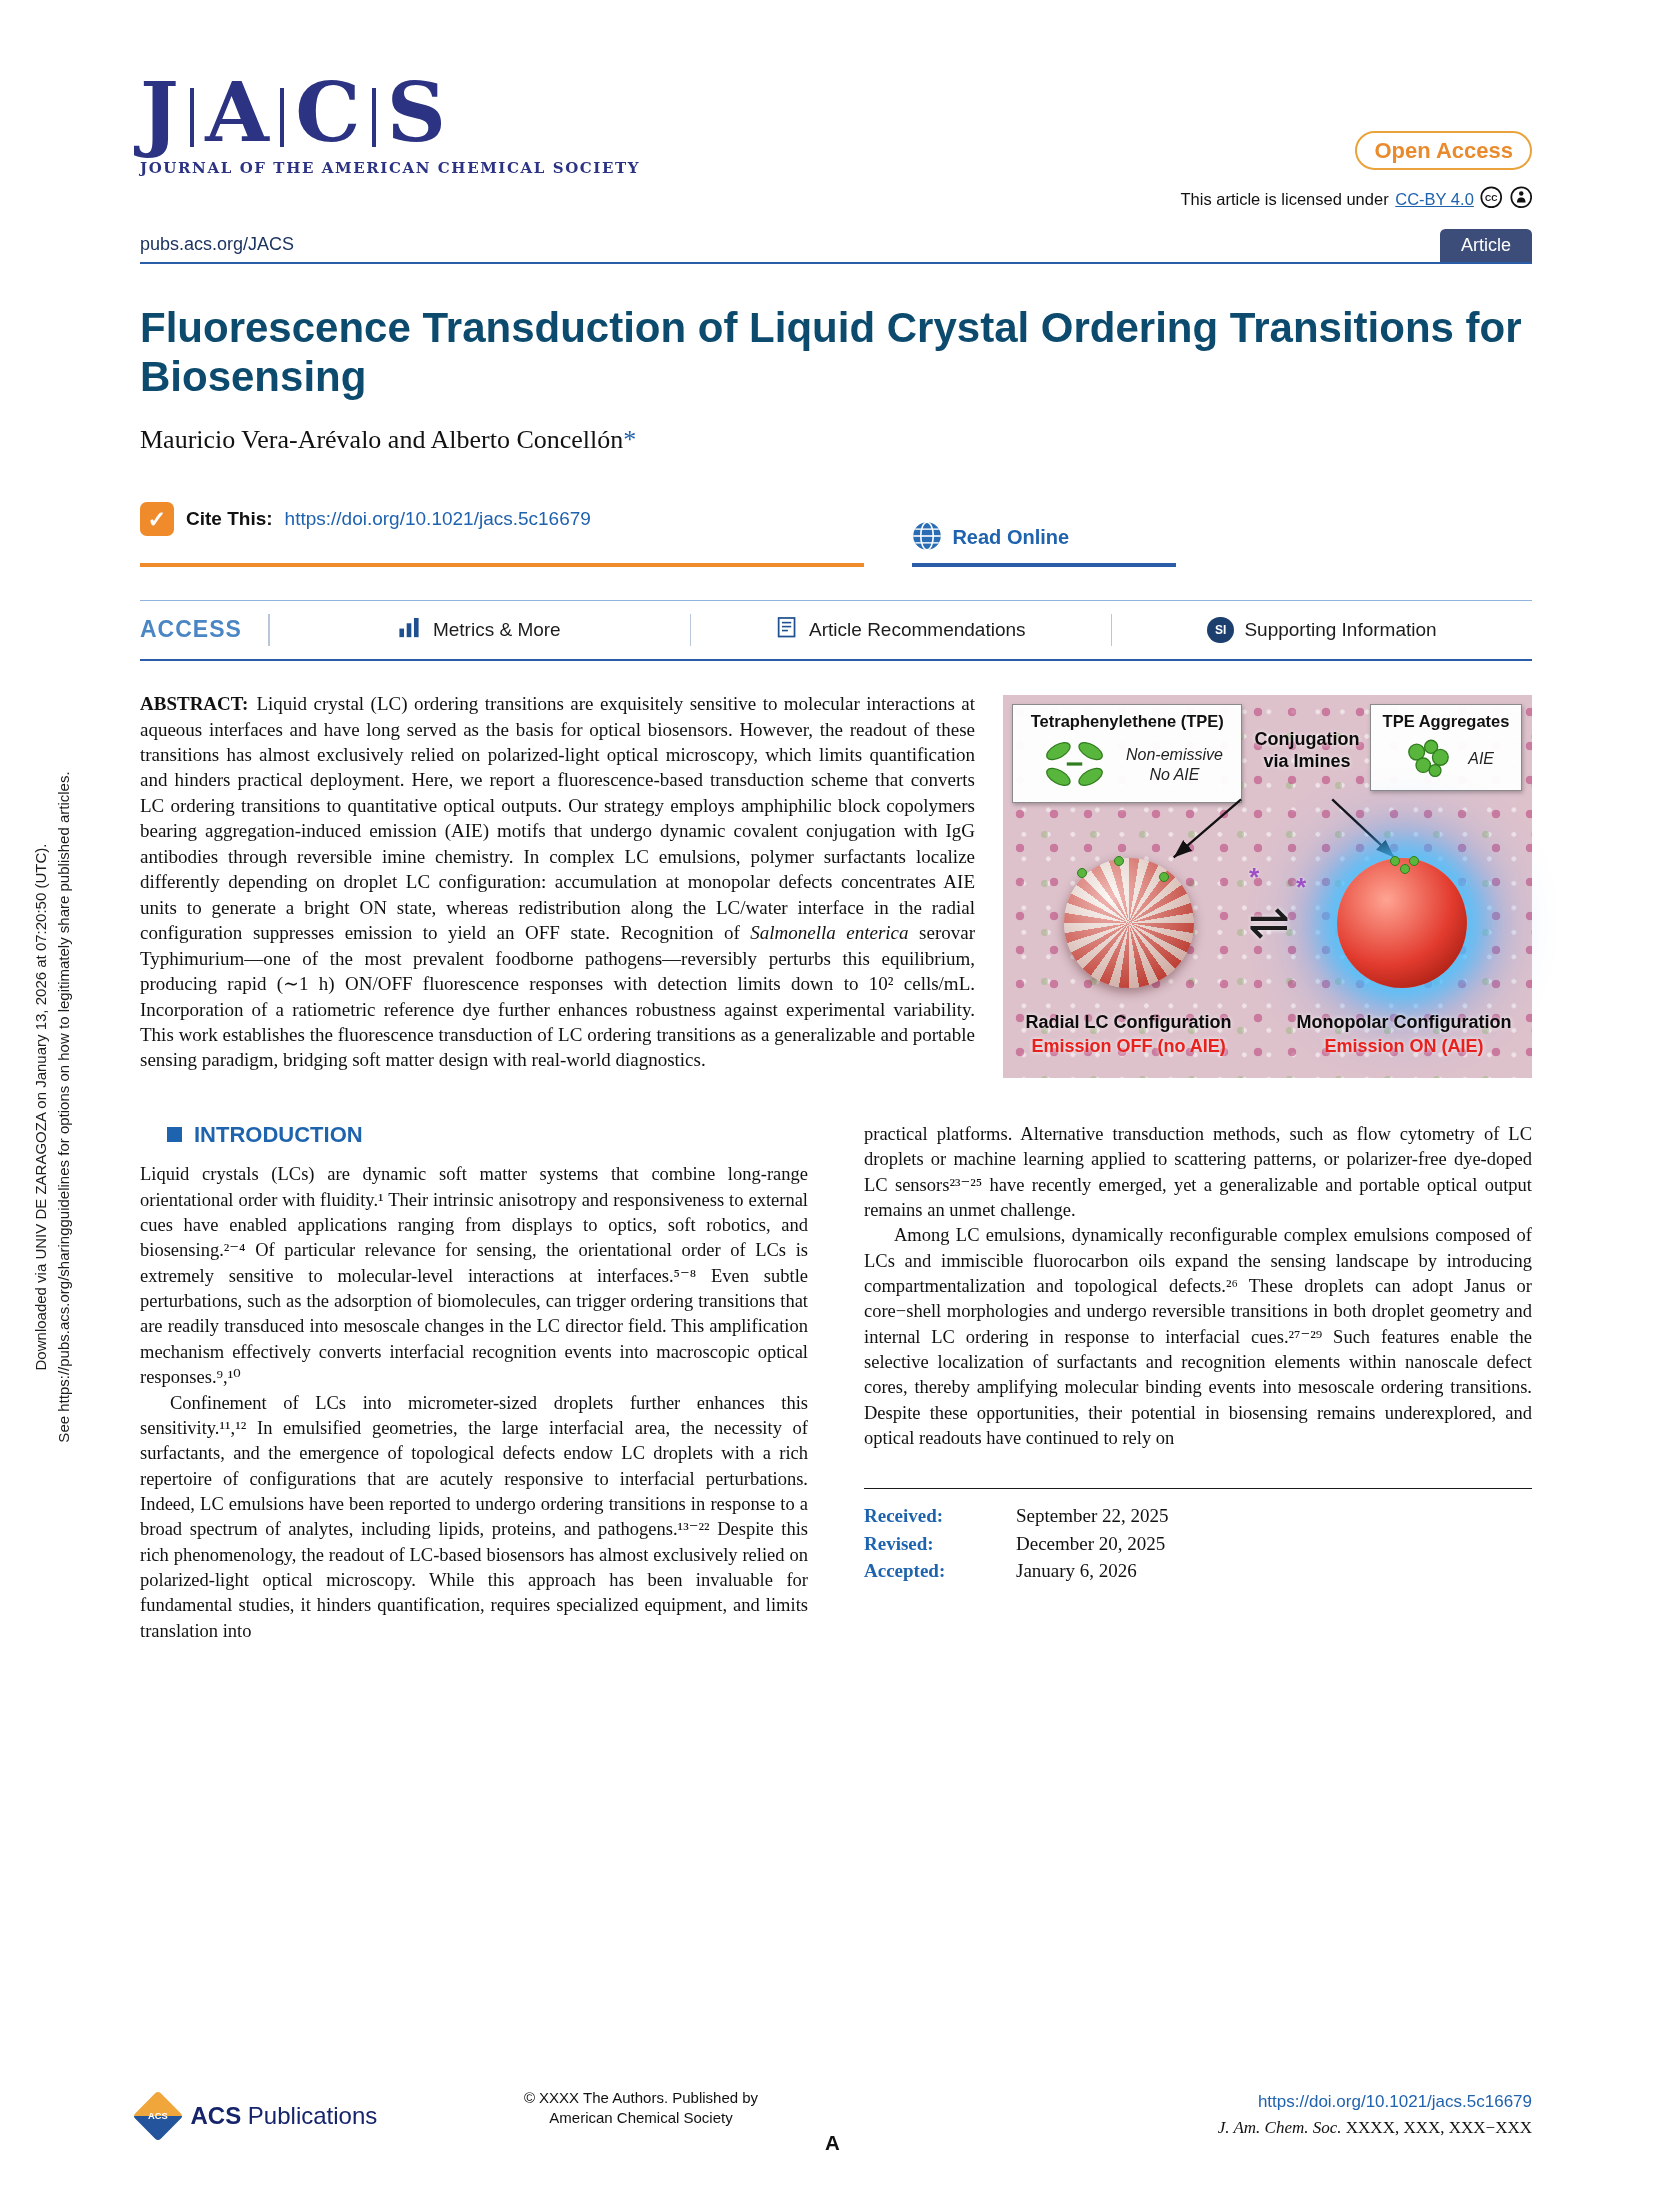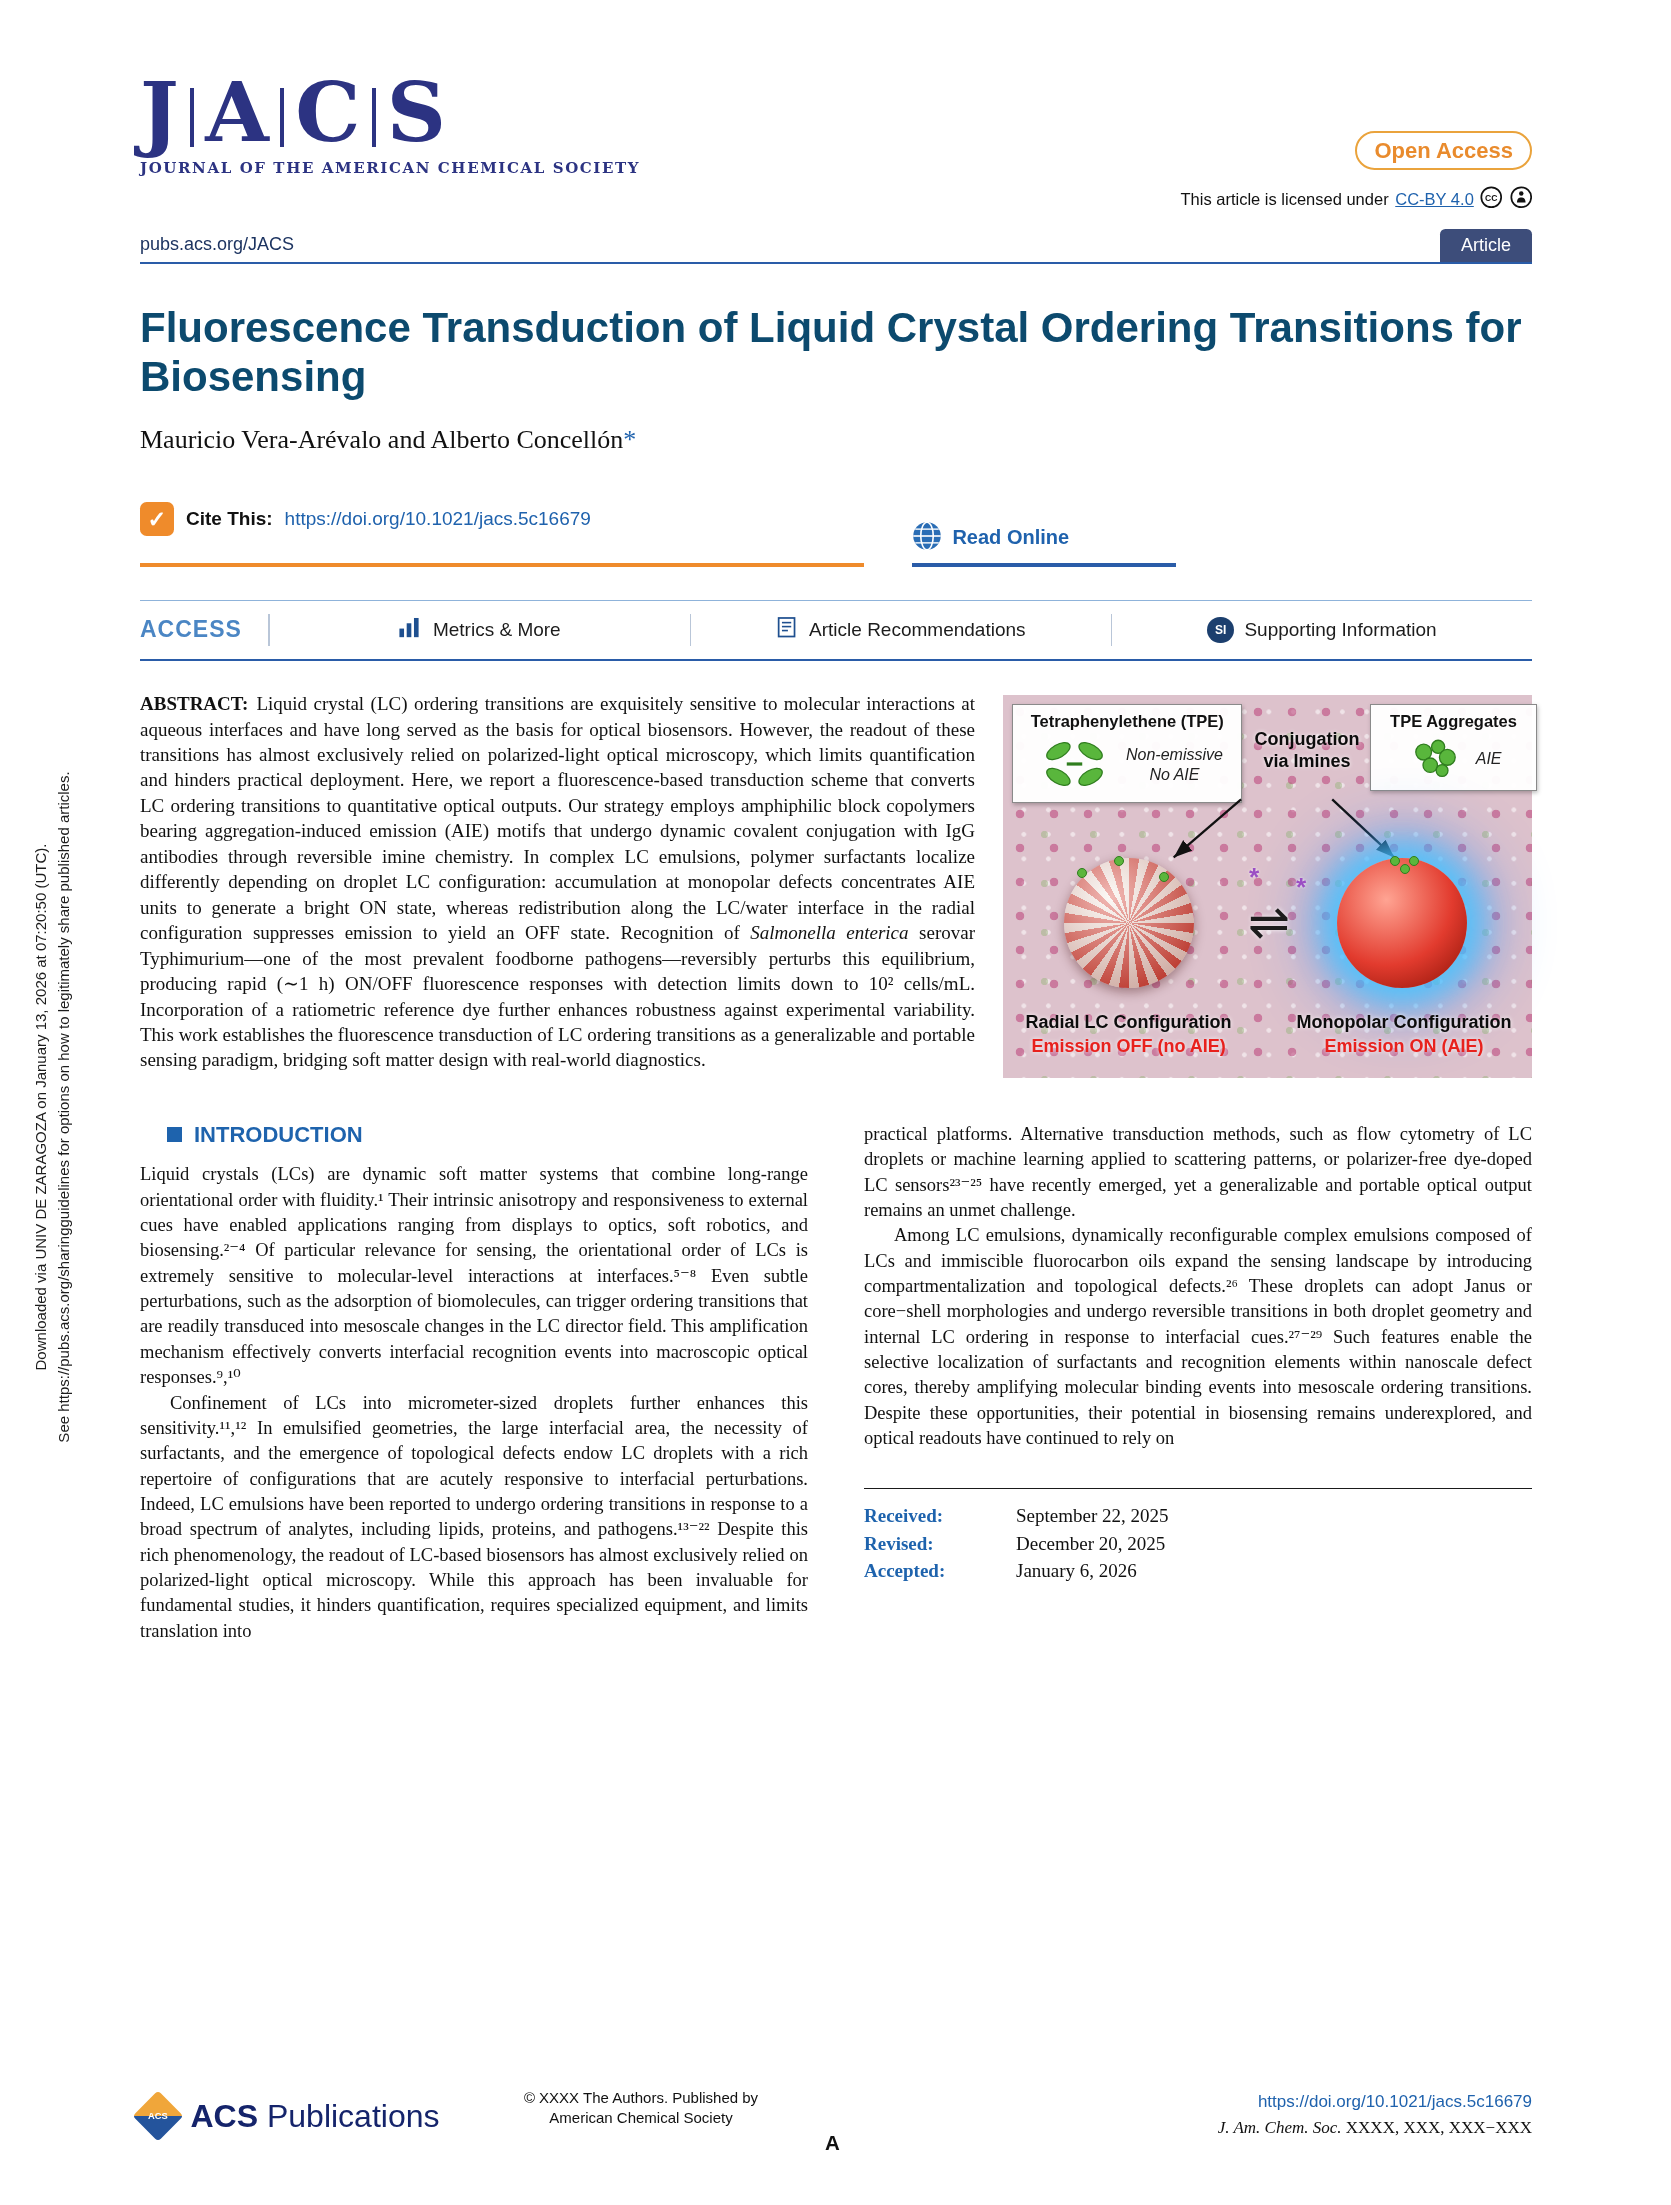--- a/index.html
+++ b/index.html
@@ -195,21 +195,21 @@
     font-family: "Liberation Sans", sans-serif;
   }
   .fig-box {
     position: absolute;
     background: rgba(255,255,255,0.96);
     border: 1.3px solid #8a8a8a;
     box-shadow: 1.3px 2px 4px rgba(0,0,0,.25);
     padding: 6.6px 8px;
   }
   .fig-box-tpe { left: 9.3px; top: 9.3px; width: 230px; }
-  .fig-box-agg { left: 367px; top: 9.3px; width: 167px; }
+  .fig-box-agg { left: 367px; top: 9.3px; width: 152px; }
   .fig-box-title { font-size: 16.5px; font-weight: bold; text-align: center; color: #111; }
   .fig-box-body { display: flex; align-items: center; justify-content: center; gap: 9.3px; margin-top: 4px; }
   .fig-italic { font-size: 16px; font-style: italic; color: #222; line-height: 1.25; text-align: center; }
   .fig-conjugation {
     position: absolute;
     left: 239px; top: 34px; width: 130px;
     text-align: center;
     font-size: 18px; font-weight: bold; color: #0c0c0c;
     line-height: 1.2;
     text-shadow: 0 0 4px rgba(255,255,255,.9);
@@ -281,21 +281,21 @@
   .footer { position: absolute; left: 140px; right: 140px; top: 2087px; height: 93px; }
   .f-logo { position: absolute; left: 0; top: 10.6px; display: flex; align-items: center; gap: 14.5px; }
   .diamond {
     width: 36px; height: 36px;
     transform: rotate(45deg);
     background: linear-gradient(135deg, #f0a63a 0 50%, #24549c 50% 100%);
     border-radius: 4px;
     display: flex; align-items: center; justify-content: center;
   }
   .diamond span { transform: rotate(-45deg); color: #fff; font-size: 9.3px; font-weight: bold; }
-  .f-logo-text { font-size: 32px; color: #15246b; }
+  .f-logo-text { font-size: 24px; color: #15246b; }
   .f-logo-text .acs { font-weight: 800; }
   .f-copy {
     position: absolute; left: 329px; width: 344px; top: 1.3px;
     text-align: center; font-size: 15px; line-height: 1.3; color: #111;
   }
   .f-cite { position: absolute; right: 0; top: 5.3px; text-align: right; }
   .f-doi { font-size: 17px; color: #1f62ad; cursor: pointer; }
   .f-journal { margin-top: 5.3px; font-size: 17px; color: #111; font-family: "Liberation Serif", "DejaVu Serif", serif; }
   .f-journal .jname { font-style: italic; margin-left: 8px; }
   .page-letter {

